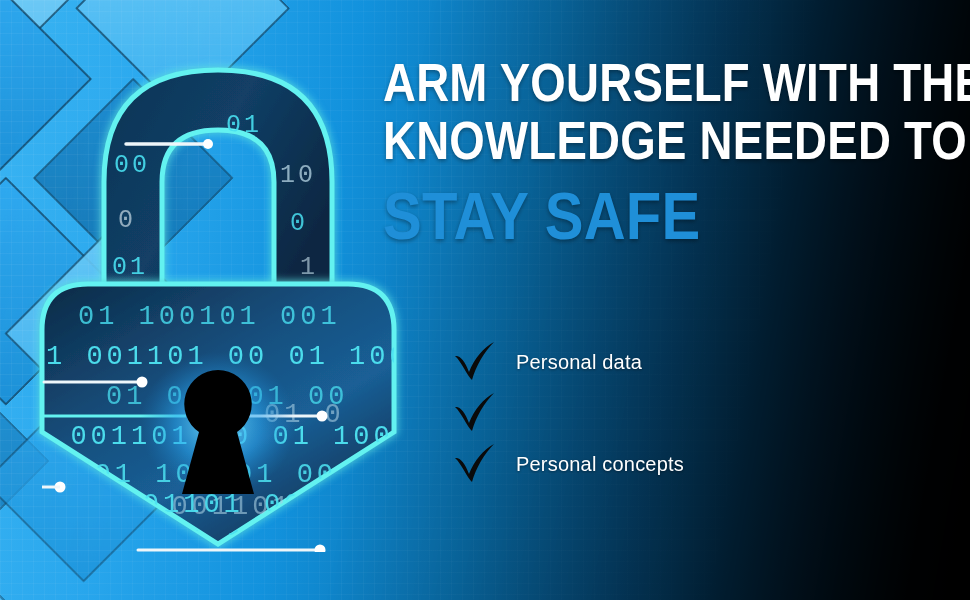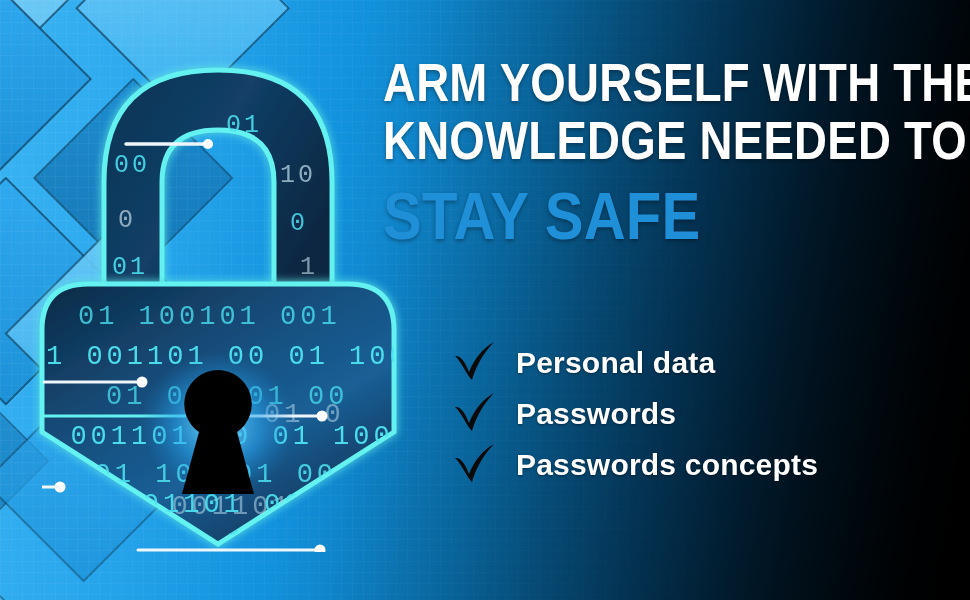--- a/index.html
+++ b/index.html
@@ -112,22 +112,22 @@
     height: 44px;
   }
   .check-label {
     position: absolute;
     left: 64px;
     top: 0;
     height: 51px;
     display: flex;
     align-items: center;
     color: #ffffff;
-    font-size: 30px;
-    font-weight: 700;
+    font-size: 20px;
+    font-weight: 400;
     letter-spacing: .2px;
     white-space: nowrap;
     text-shadow: 0 1px 3px rgba(0,0,0,.45);
   }
 </style>
 </head>
 <body>
 
 <div id="banner">
 
@@ -283,24 +283,23 @@
         <path d="M3 17 C8 16 13 22 17 33 C22 20 32 8 42 3 C32 13 24 27 20 41 C16 38 9 22 3 17 Z" fill="#0a0a0a"></path>
       </svg>
       <span class="check-label">Personal data</span>
     </div>
 
 
     <div class="check-row">
       <svg class="check-mark" viewBox="0 0 44 44">
         <path d="M3 17 C8 16 13 22 17 33 C22 20 32 8 42 3 C32 13 24 27 20 41 C16 38 9 22 3 17 Z" fill="#0a0a0a"></path>
       </svg>
-      <span class="check-label">Passwords</span>
     </div>
 
     <div class="check-row">
       <svg class="check-mark" viewBox="0 0 44 44">
         <path d="M3 17 C8 16 13 22 17 33 C22 20 32 8 42 3 C32 13 24 27 20 41 C16 38 9 22 3 17 Z" fill="#0a0a0a"></path>
       </svg>
-      <span class="check-label">Passwords concepts</span>
+      <span class="check-label">Personal concepts</span>
     </div>
 
   </div>
 </div>
 
 </body></html>

